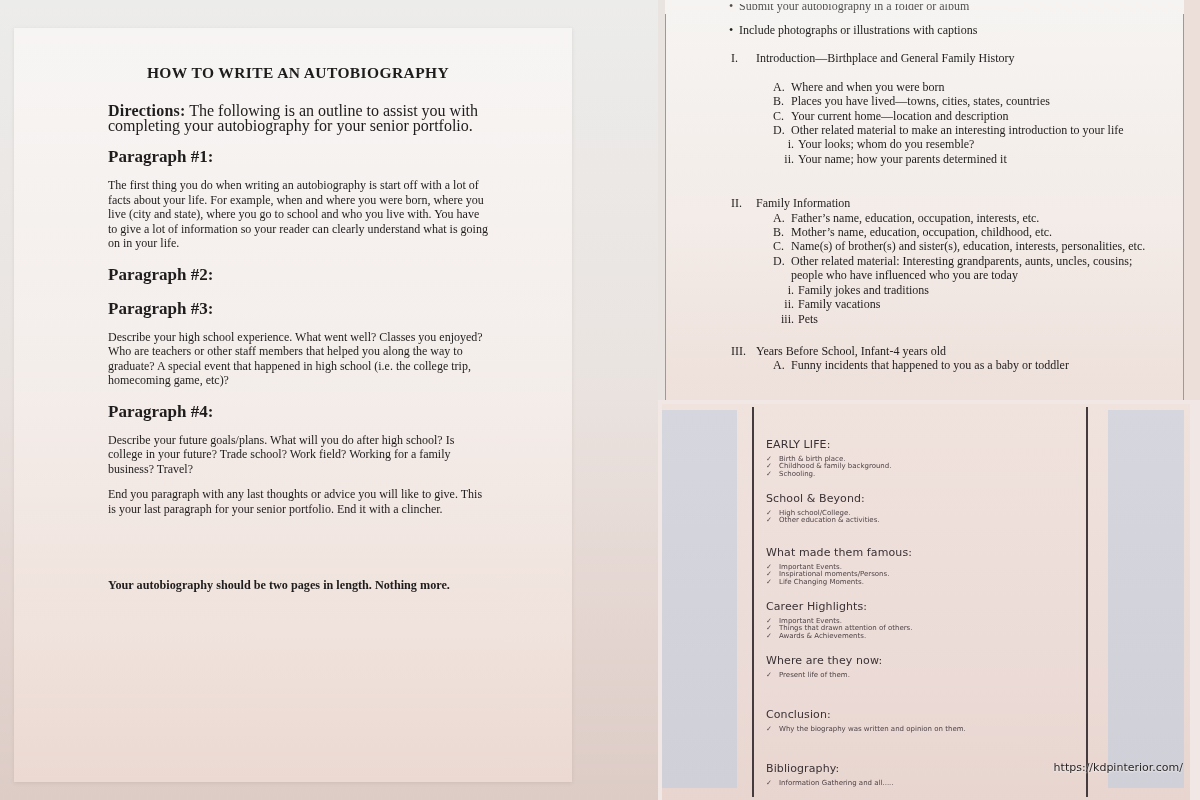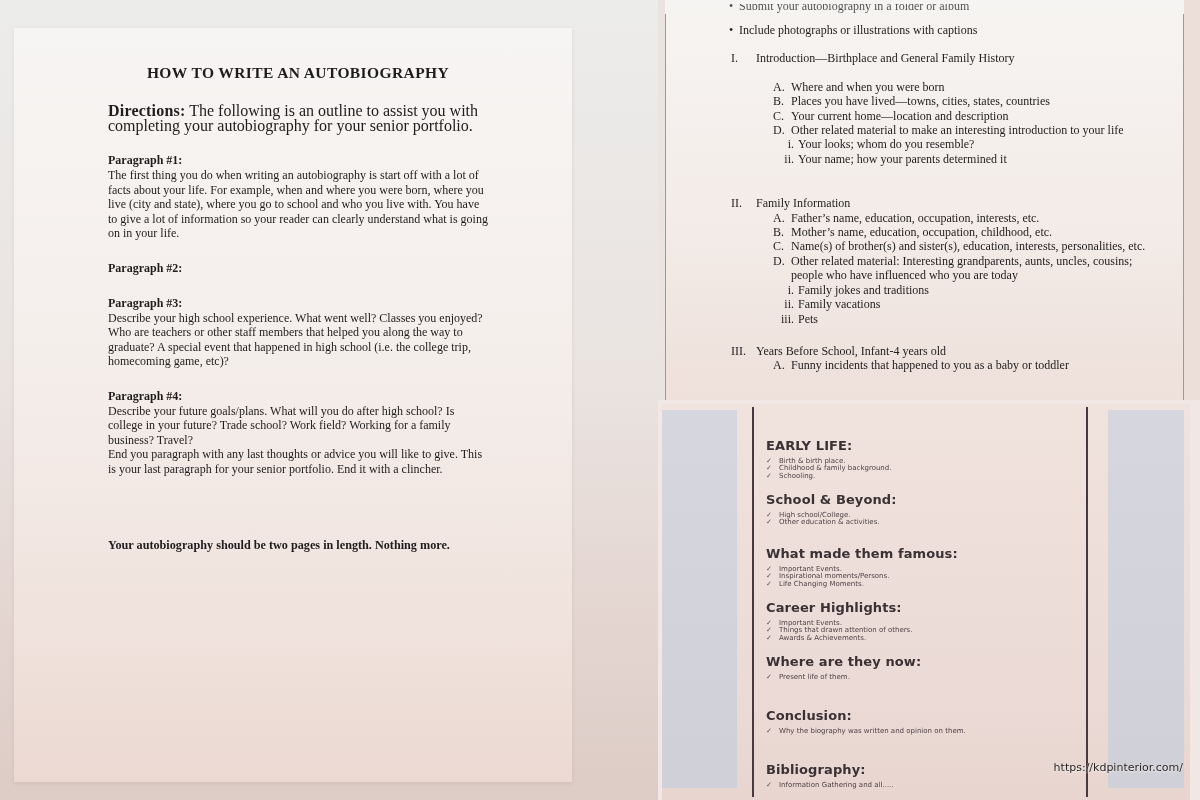--- a/index.html
+++ b/index.html
@@ -11,22 +11,22 @@
   .photo-left{position:absolute;left:0;top:0;width:658px;height:800px;overflow:hidden;
     background:linear-gradient(180deg,#ececeb 0%,#eae4e1 45%,#e4d5d0 78%,#ddccc6 100%);}
   .page-left{position:absolute;left:14px;top:28px;width:558px;height:754px;
     background:linear-gradient(180deg,#f7f5f4 0%,#f4eeeb 45%,#f0e2dc 80%,#ebd9d2 100%);
     box-shadow:0 1px 4px rgba(90,70,65,.12);}
   .page-left-inner{padding:0 84px 0 94px;color:#1e1c1c;}
   .doc1-title{margin-top:36px;text-align:center;font-weight:bold;font-size:15.5px;
     letter-spacing:.4px;}
   .doc1-directions{margin-top:22px;font-size:16px;line-height:14.5px;}
   .doc1-directions b{letter-spacing:.2px;}
-  .d1-heading{margin-top:20px;font-weight:bold;font-size:12px;}
-  .d1-body{font-size:12px;line-height:14.5px;}
+  .d1-heading{margin-top:14px;font-weight:bold;font-size:17px;}
+  .d1-body{margin-top:11px;font-size:12px;line-height:14.5px;}
   .doc1-footer{margin-top:62px;font-weight:bold;font-size:12.2px;}
 
   
   .photo-tr{position:absolute;left:658px;top:0;width:542px;height:400px;overflow:hidden;
     background:linear-gradient(180deg,#f6f4f2 0%,#f3ece8 55%,#eee0da 100%);}
   .tr-edge{position:absolute;top:14px;bottom:0;width:1px;background:#9c9a97;}
   .tr-edge.left{left:7px;}
   .tr-edge.right{left:525px;}
   .tr-outside{position:absolute;top:0;bottom:0;background:#eae4e1;}
   .tr-outside.left{left:0;width:7px;}
@@ -51,21 +51,21 @@
     font-family:"DejaVu Sans","Liberation Sans",sans-serif;}
   .br-block{position:absolute;top:6px;height:378px;
     background:linear-gradient(180deg,#d6d6de 0%,#d0d0d9 100%);}
   .br-block.left{left:0;width:75px;}
   .br-block.right{left:446px;width:76px;}
   .br-rule{position:absolute;top:3px;height:390px;width:1.5px;background:#453b3e;}
   .br-rule.left{left:90px;}
   .br-rule.right{left:424px;}
   .br-content{position:absolute;left:104px;top:0;width:306px;height:396px;}
   .c-section{position:absolute;left:0;width:300px;}
-  .c-heading{font-weight:bold;font-size:13px;color:#3a3134;letter-spacing:.1px;}
+  .c-heading{font-weight:normal;font-size:11px;color:#3a3134;letter-spacing:.1px;}
   .c-items{margin-top:5px;}
   .c-item{display:flex;font-size:7px;line-height:7.4px;color:#4e4346;}
   .c-check{flex:none;width:13px;color:#5a4d4f;}
   .watermark{position:absolute;right:7px;top:357px;font-size:11px;color:#262222;
     font-family:"DejaVu Sans","Liberation Sans",sans-serif;
     text-shadow:0 1px 2px rgba(252,247,244,.85),0 0 1px rgba(255,255,255,.6);}
 </style>
 </head>
 <body>
 

